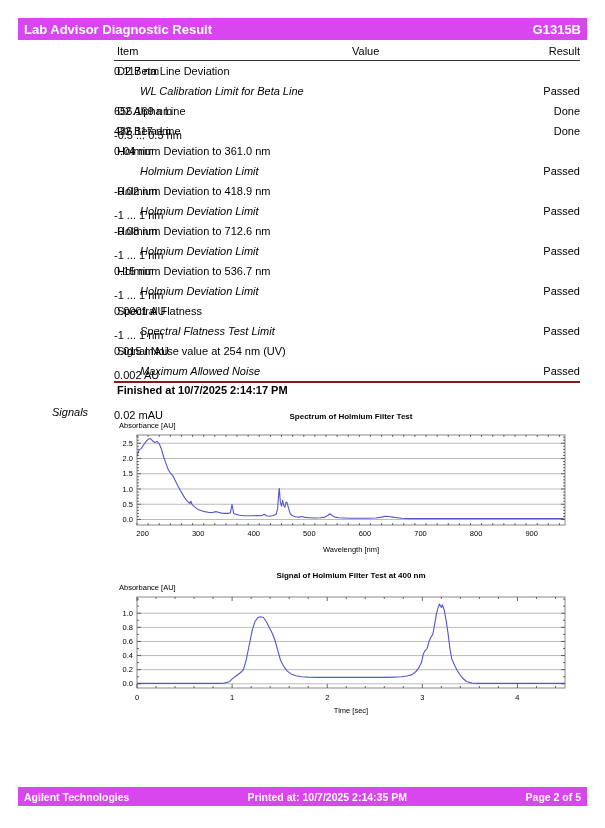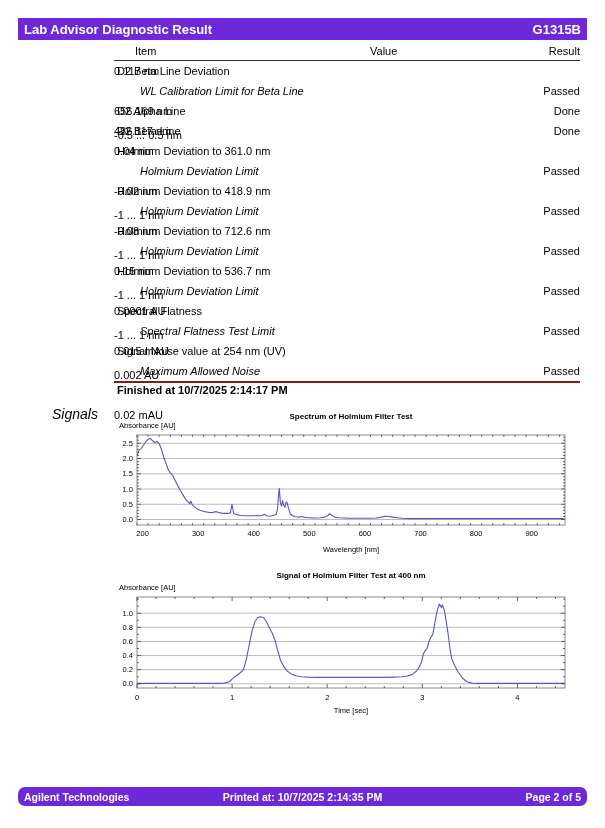--- a/index.html
+++ b/index.html
@@ -1,38 +1,38 @@
 <!DOCTYPE html>
 <html><head>
 <meta charset="utf-8">
 <style>
   html,body{margin:0;padding:0;background:#fff;}
   #page{position:relative;width:605px;height:828px;background:#fff;overflow:hidden;
         font-family:"Liberation Sans",sans-serif;color:#000;}
-  .bar{position:absolute;left:18px;width:569px;background:#6d28d9;color:#fff;
+  .bar{position:absolute;left:18px;width:569px;background:#d946ef;color:#fff;
        font-weight:bold;display:flex;align-items:center;box-sizing:border-box;padding:0 6px;}
   #header-bar{top:18px;height:22px;font-size:13px;}
-  #footer-bar{top:787px;height:19px;font-size:10.5px;border-radius:7px;}
+  #footer-bar{top:787px;height:19px;font-size:10.5px;}
   .bar .left{flex:1;text-align:left;white-space:nowrap;}
-  .bar .center{flex:1.2;text-align:center;white-space:nowrap;}
+  .bar .center{flex:1.2;text-align:right;white-space:nowrap;}
   .bar .right{flex:1;text-align:right;white-space:nowrap;}
   #result-table{position:absolute;left:114px;top:44px;width:466px;font-size:11px;}
   #thead{position:relative;height:16px;line-height:15px;border-bottom:1px solid #333;}
-  #thead span{position:absolute;top:0;margin-left:18px;}
+  #thead span{position:absolute;top:0;}
   .col-item{left:3px;}
   .col-value{left:238px;}
   .col-result{right:0;text-align:right;}
   #tbody{border-bottom:2px solid #7f1d1d;}
   .row{position:relative;height:20px;line-height:20px;}
   .row span{position:absolute;top:0;white-space:nowrap;}
   .row .item{left:3px;}
   .row.limit .item{left:26px;font-style:italic;}
   .row.limit .value{margin-top:44px;}
   #finished-line{position:absolute;left:117px;top:384px;font-size:11px;font-weight:bold;}
-  #signals-label{position:absolute;left:52px;top:406px;font-size:14px;font-style:italic;}
+  #signals-label{position:absolute;left:52px;top:406px;font-size:11px;font-style:italic;}
   .chart{position:absolute;left:110px;width:475px;text-align:center;}
   #chart1{top:408px;height:152px;}
   #chart2{top:570px;height:154px;}
   .chart svg{display:block;}
 </style>
 </head>
 <body>
 
 <div id="page">
 

